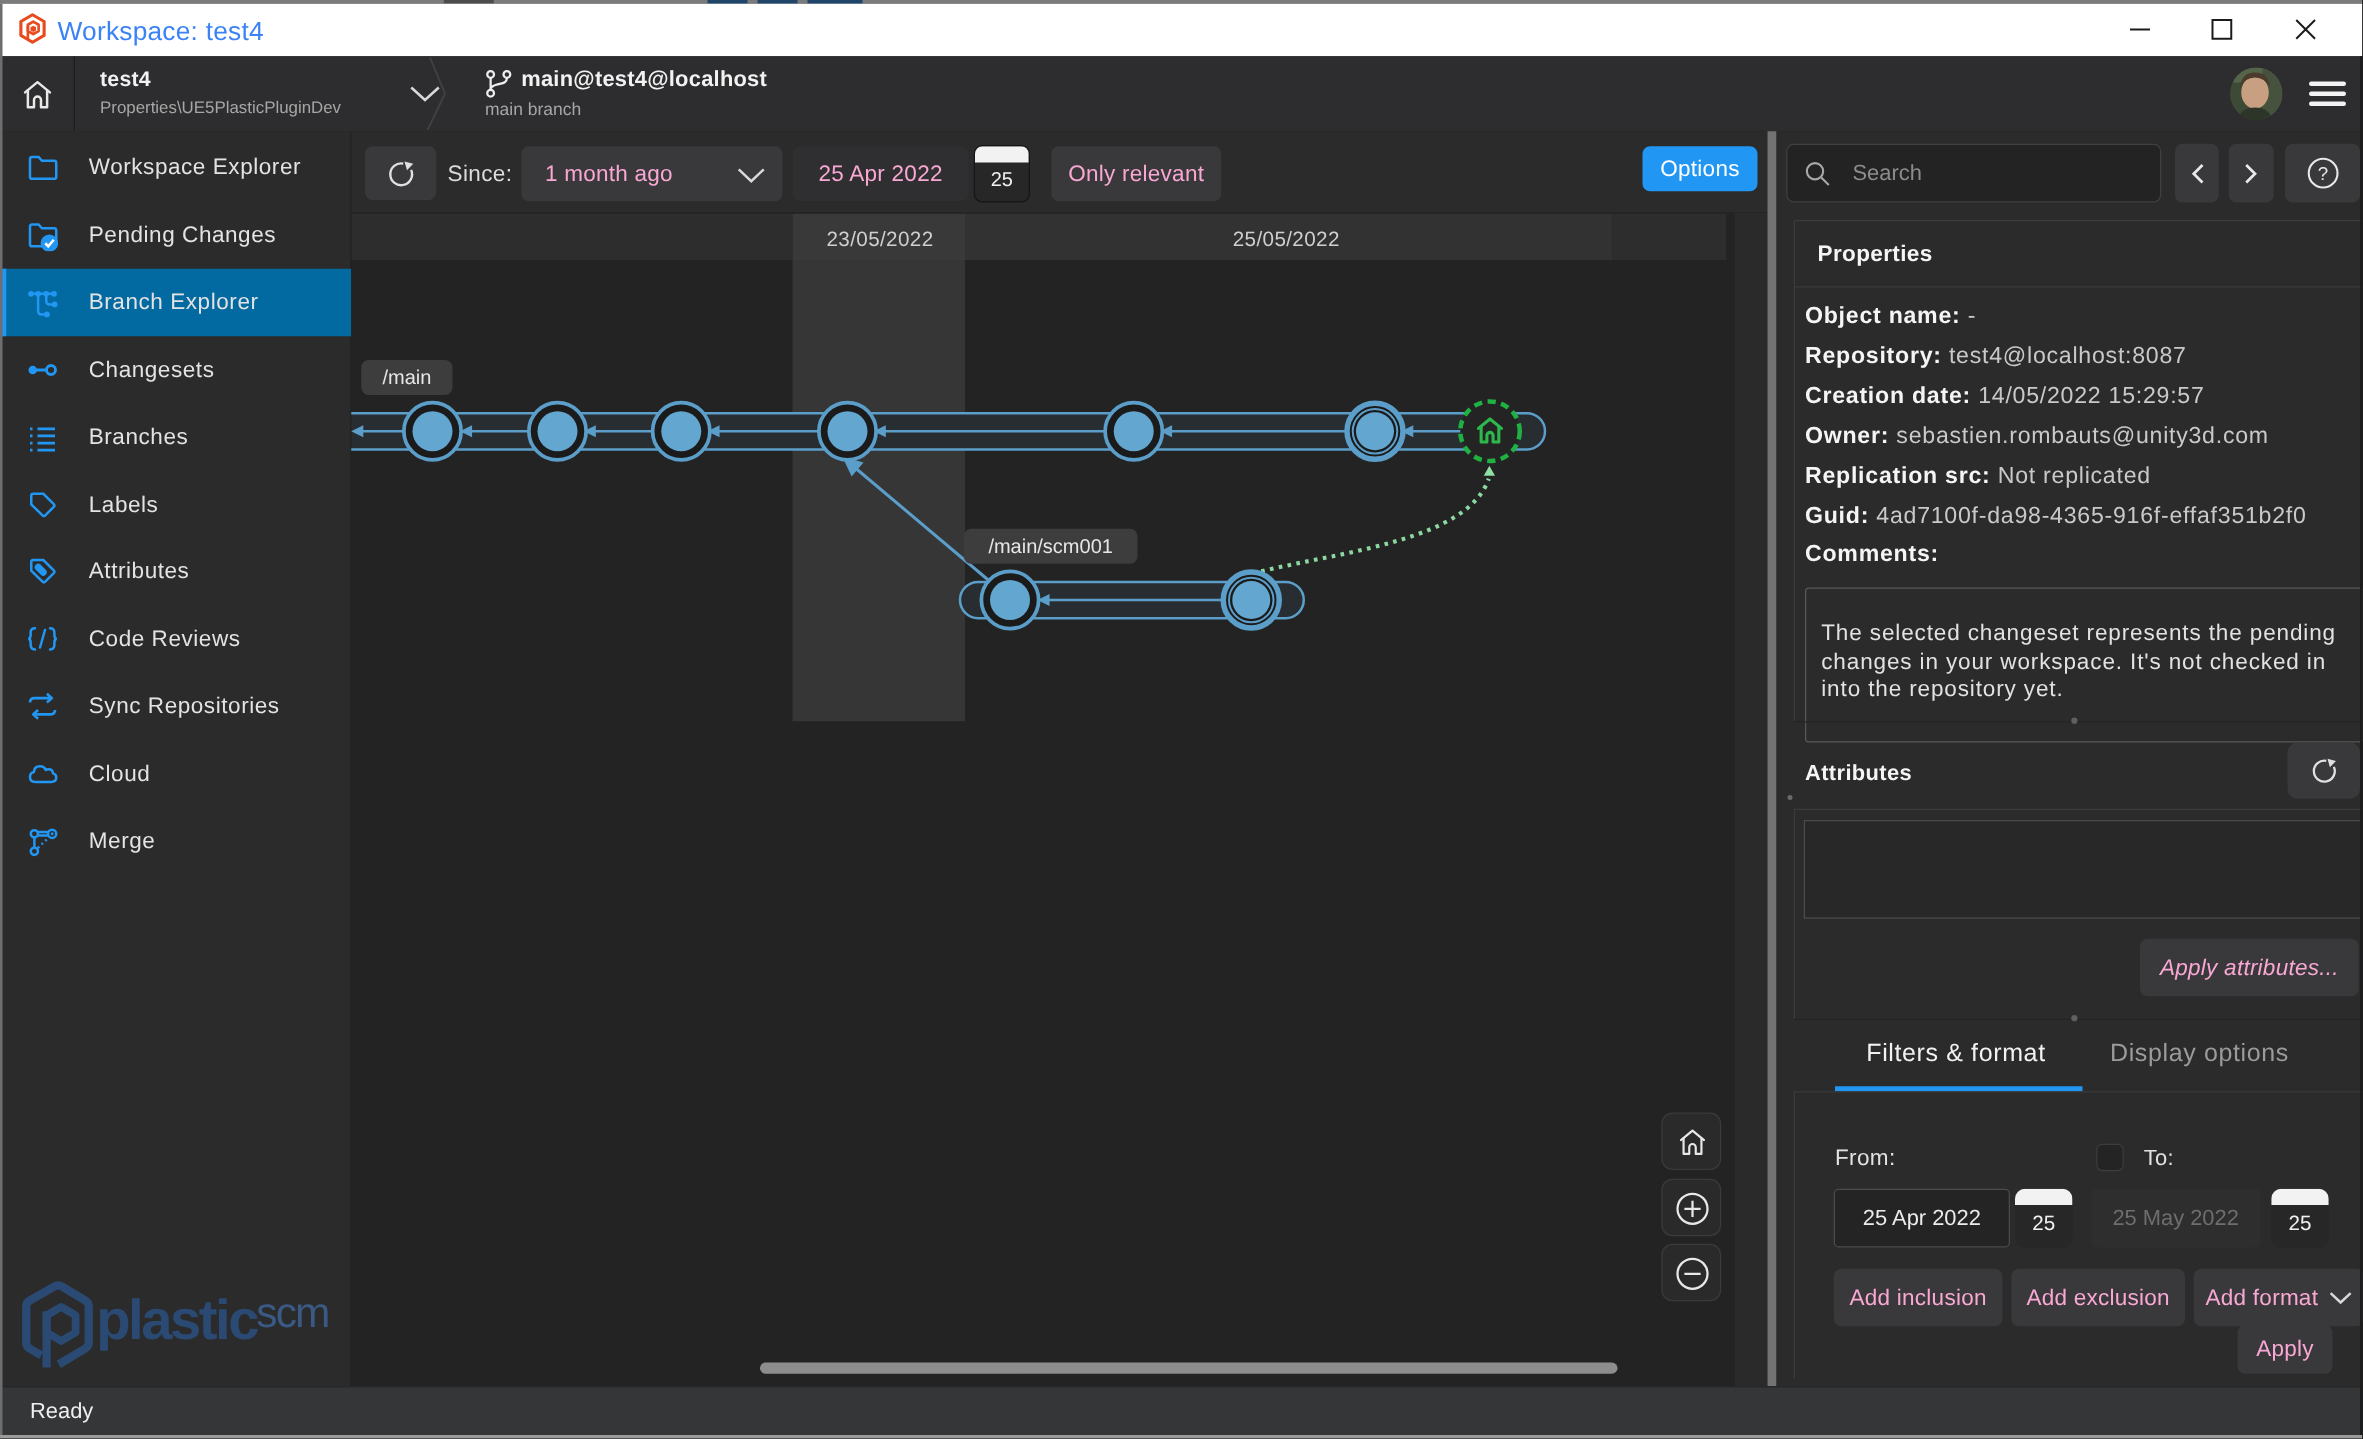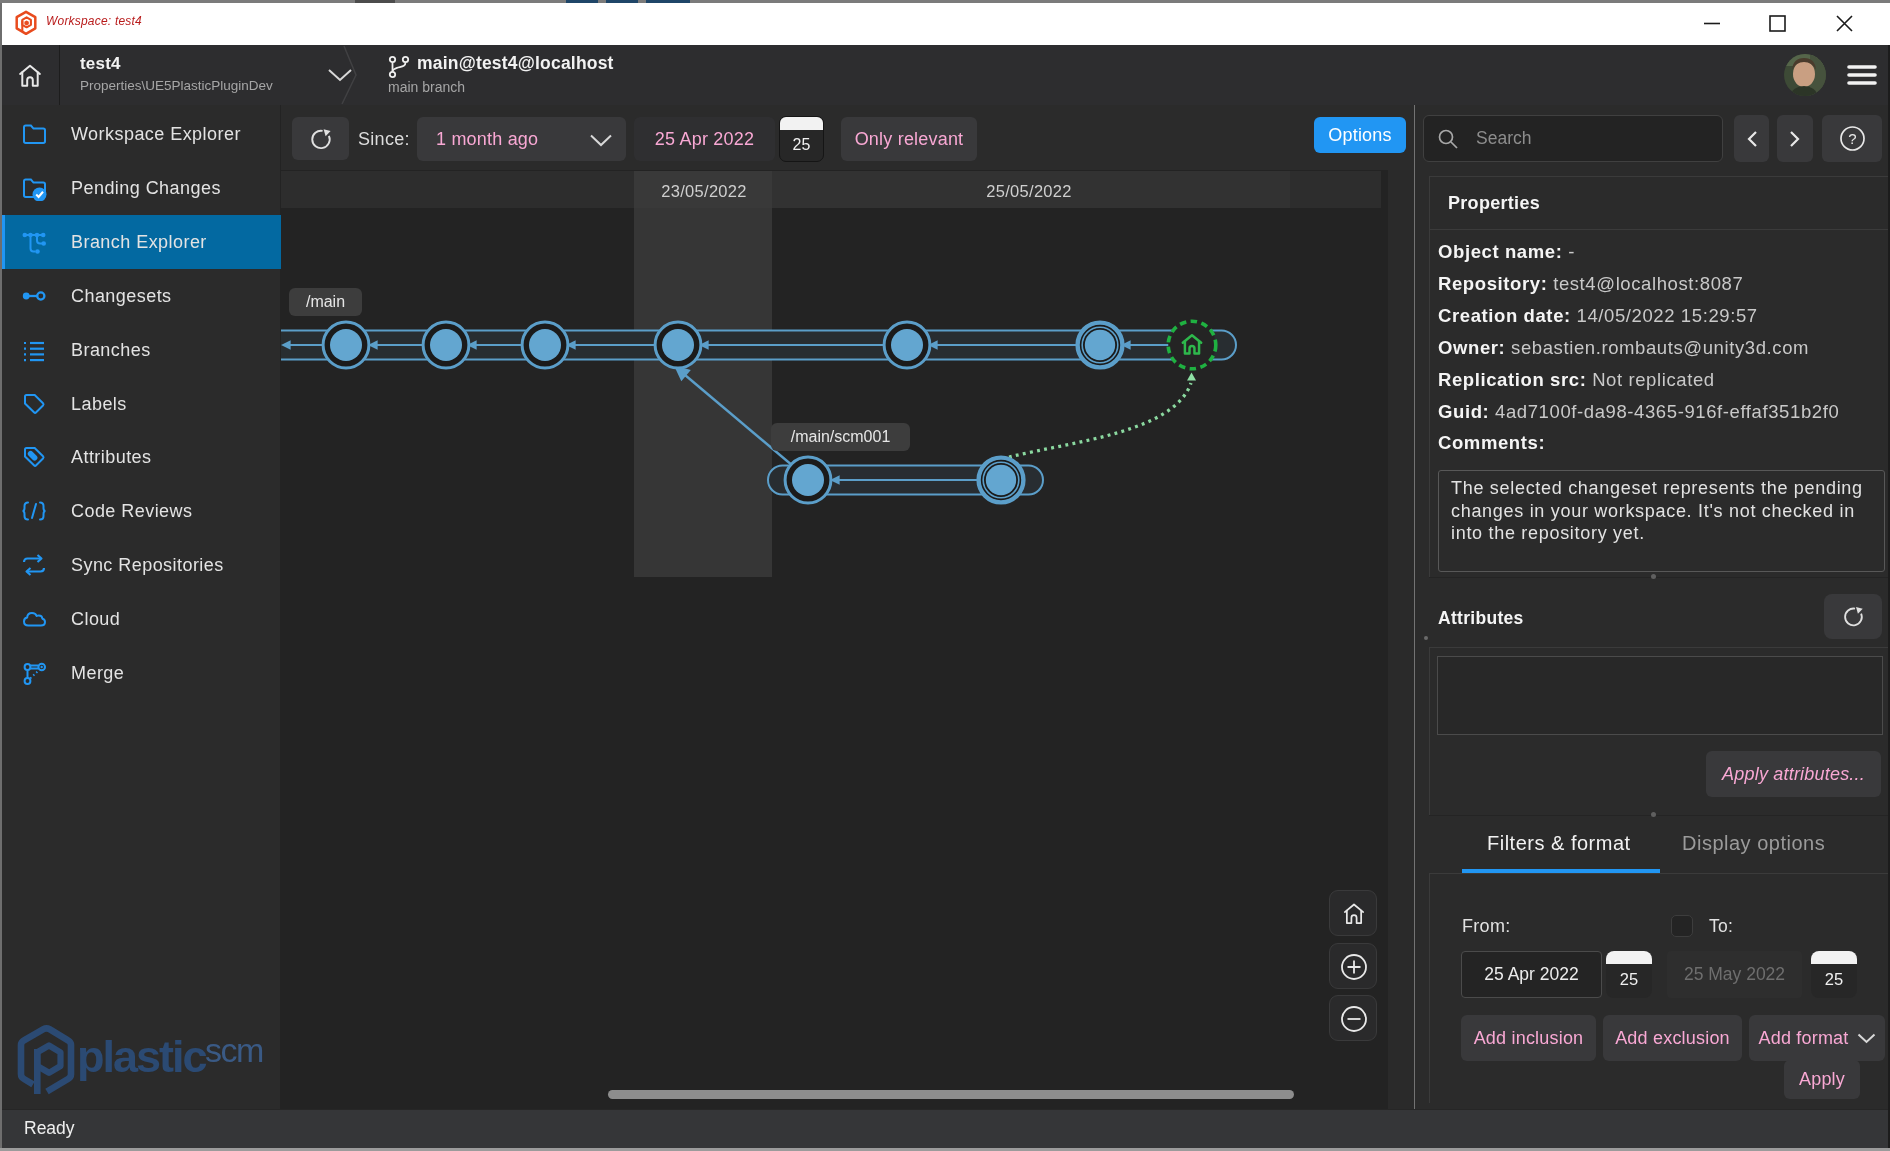--- a/index.html
+++ b/index.html
@@ -3,39 +3,39 @@
 <meta charset="utf-8">
 <style>
   html,body{margin:0;padding:0;background:#1a1a1a;}
   *{box-sizing:border-box;}
   #app{position:relative;width:1890px;height:1151px;overflow:hidden;
        font-family:"Liberation Sans",sans-serif;background:#232323;}
   .abs{position:absolute;}
   
   #topedge{left:0;top:0;width:1890px;height:3px;background:#7b7b7b;}
   #titlebar{left:0;top:3px;width:1890px;height:42px;background:#ffffff;color:#1b1b1b;}
-  #titletext{left:46px;top:11px;font-size:12px;letter-spacing:0.2px;color:#b91c1c;font-style:italic;}
+  #titletext{left:46px;top:11px;font-size:21px;letter-spacing:0.2px;color:#3b82f6;}
   
   #header{left:0;top:45px;width:1890px;height:60px;background:#2d2d2f;}
   .htitle{font-size:17px;letter-spacing:0.2px;font-weight:bold;color:#f2f2f2;}
   .hsub{font-size:13.5px;color:#a6a6a6;}
   
   #sidebar{left:0;top:105px;width:281px;height:1004px;background:#2b2b2b;border-right:1px solid #232323;}
   .navrow{position:absolute;left:0;width:281px;height:54px;}
   .navrow .lbl{position:absolute;left:71px;top:50%;transform:translateY(-50%);
       font-size:18px;letter-spacing:0.45px;color:#e3e3e3;white-space:nowrap;}
   .navrow svg{position:absolute;left:21px;top:50%;transform:translateY(-50%);}
   .navsel{background:#0369a1;}
   .navsel:before{content:"";position:absolute;left:0;top:0;width:5px;height:54px;background:#2196f3;}
   
   #toolbar{left:281px;top:105px;width:1133px;height:65px;background:#2b2b2b;}
   .tbtn{position:absolute;background:#39393b;border-radius:6px;color:#f9a8d4;
         font-size:18px;letter-spacing:0.2px;display:flex;align-items:center;justify-content:center;}
   
-  #rpanel{left:1414px;top:105px;width:476px;height:1004px;background:#2b2b2b;border-left:1px solid #737373;}
+  #rpanel{left:1414px;top:105px;width:476px;height:1004px;background:#2b2b2b;border-left:7px solid #737373;}
   .plabel{font-weight:bold;color:#f5f5f5;}
   .pval{color:#c9c9c9;}
   
   #statusbar{left:0;top:1109px;width:1890px;height:39px;background:#353638;border-top:1px solid #262626;}
   #botedge{left:0;top:1148px;width:1890px;height:3px;background:#9b9b9b;}
 </style>
 </head>
 <body>
 <div id="app">
   <div id="topedge" class="abs">
@@ -415,22 +415,22 @@
     <div class="abs" style="left:14px;top:124px;width:462px;border-top:1px solid #3b3b3b;"></div>
     <div class="abs" style="left:23px;top:131px;font-size:18.5px;letter-spacing:0.6px;line-height:31.9px;width:460px;">
       <div><span class="plabel">Object name:</span> <span class="pval">-</span></div>
       <div><span class="plabel">Repository:</span> <span class="pval">test4@localhost:8087</span></div>
       <div><span class="plabel">Creation date:</span> <span class="pval">14/05/2022 15:29:57</span></div>
       <div><span class="plabel">Owner:</span> <span class="pval">sebastien.rombauts@unity3d.com</span></div>
       <div><span class="plabel">Replication src:</span> <span class="pval">Not replicated</span></div>
       <div><span class="plabel">Guid:</span> <span class="pval">4ad7100f-da98-4365-916f-effaf351b2f0</span></div>
       <div><span class="plabel">Comments:</span></div>
     </div>
-    <div class="abs" style="left:23px;top:365px;width:447px;height:102px;border:1px solid #585858;border-radius:3px;
-         font-size:18px;letter-spacing:0.7px;color:#e2e2e2;padding:6px 12px;line-height:22.5px;">The selected changeset represents the pending<br>changes in your workspace. It's not checked in<br>into the repository yet.</div>
+    <div class="abs" style="left:23px;top:365px;width:447px;height:124px;border:1px solid #585858;border-radius:3px;
+         font-size:18px;letter-spacing:0.7px;color:#e2e2e2;padding:24px 12px;line-height:22.5px;">The selected changeset represents the pending<br>changes in your workspace. It's not checked in<br>into the repository yet.</div>
 
     <div class="abs" style="left:14px;top:472px;width:462px;border-top:1px solid #242424;"></div>
     <div class="abs" style="left:236px;top:469px;width:5px;height:5px;border-radius:3px;background:#5f5f5f;"></div>
     <span class="abs plabel" style="left:23px;top:503px;font-size:17.5px;letter-spacing:0.3px;">Attributes</span>
     <div class="abs tbtn" style="left:409px;top:489px;width:58px;height:45px;border-radius:8px;">
       <svg width="25" height="25" viewBox="0 0 26 26">
           <path d="M14.6 4.9 A8.7 8.7 0 1 0 20.9 9.9" fill="none" stroke="#e0e0e0" stroke-width="1.9"></path>
           <polygon points="15.6,3.2 22.6,5.0 17.6,10.2" fill="#e0e0e0"></polygon>
         </svg>
     </div>

